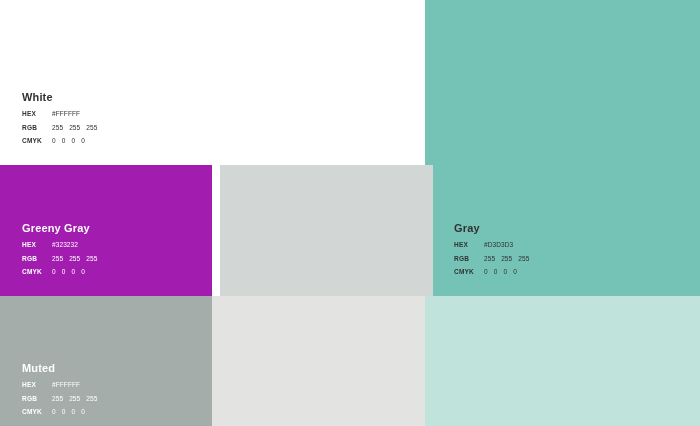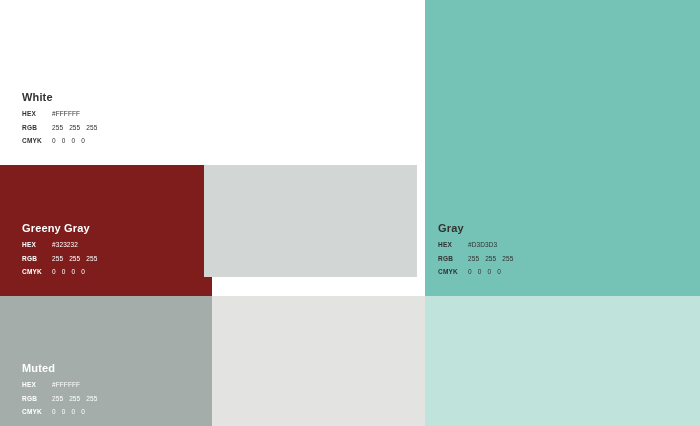--- a/index.html
+++ b/index.html
@@ -113,21 +113,21 @@
           <span class="spec-value">0</span>
         </span>
       </div>
     </div>
   </div>
 
   <div class="swatch tone-light" id="sw-1" style="left: 425px; top: 0px; width: 275px; height: 296px; background-color: rgb(116, 195, 182);">
     
   </div>
 
-  <div class="swatch tone-light" id="sw-2" style="left: 0px; top: 165px; width: 212px; height: 131px; background-color: #7f1d1d;">
+  <div class="swatch tone-light" id="sw-2" style="left: 0px; top: 165px; width: 212px; height: 131px; background-color: #a21caf;">
     <div class="swatch-info" style="top:58px;">
       <div class="swatch-name">Greeny Gray</div>
       <div class="spec-row">
         <span class="spec-label">HEX</span>
         <span class="spec-values">
           <span class="spec-value">#323232</span>
         </span>
       </div>
       <div class="spec-row">
         <span class="spec-label">RGB</span>
@@ -142,21 +142,21 @@
         <span class="spec-values">
           <span class="spec-value">0</span>
           <span class="spec-value">0</span>
           <span class="spec-value">0</span>
           <span class="spec-value">0</span>
         </span>
       </div>
     </div>
   </div>
 
-  <div class="swatch tone-dark" id="sw-3" style="left: 204px; top: 165px; width: 213px; height: 112px; background-color: rgb(210, 214, 212);">
+  <div class="swatch tone-dark" id="sw-3" style="left: 220px; top: 165px; width: 213px; height: 131px; background-color: rgb(210, 214, 212);">
     <div class="swatch-info" style="left:234px; top:58px;">
       <div class="swatch-name">Gray</div>
       <div class="spec-row">
         <span class="spec-label">HEX</span>
         <span class="spec-values">
           <span class="spec-value">#D3D3D3</span>
         </span>
       </div>
       <div class="spec-row">
         <span class="spec-label">RGB</span>

